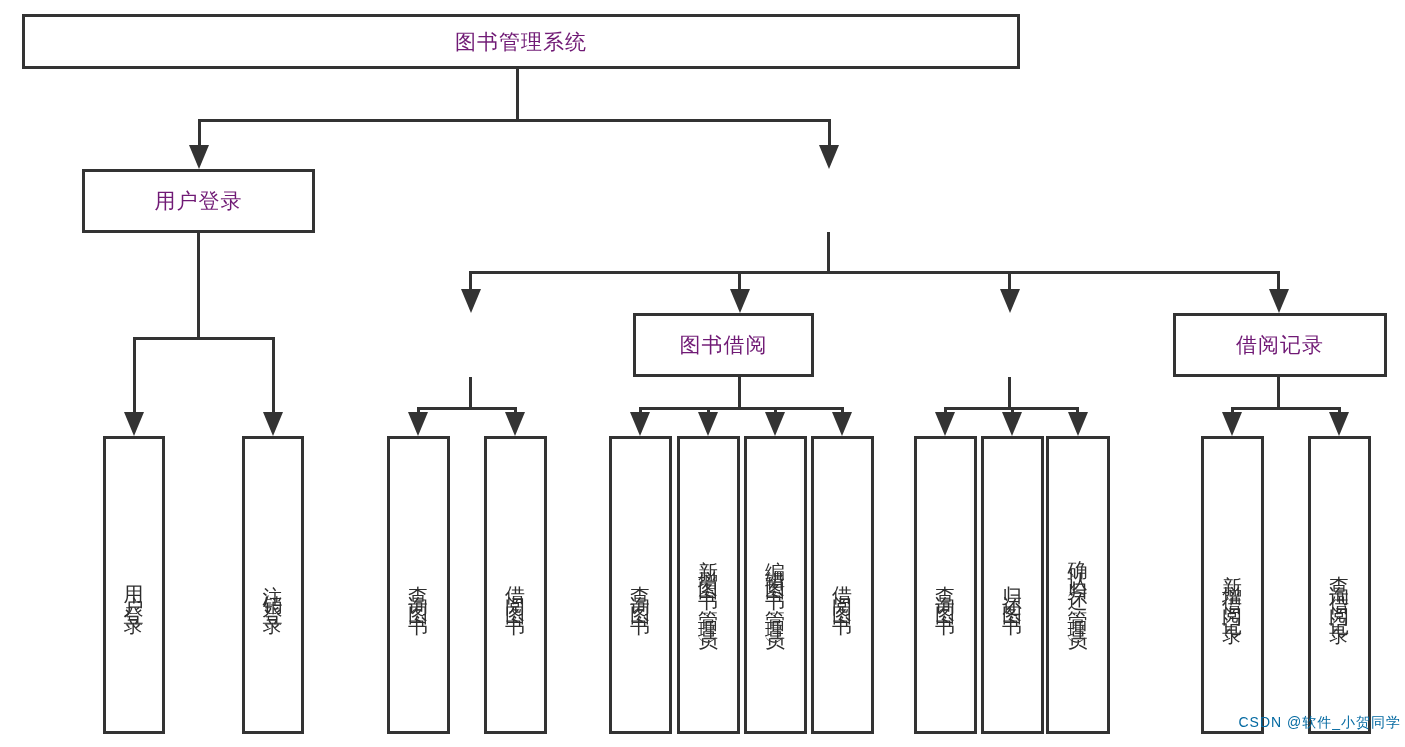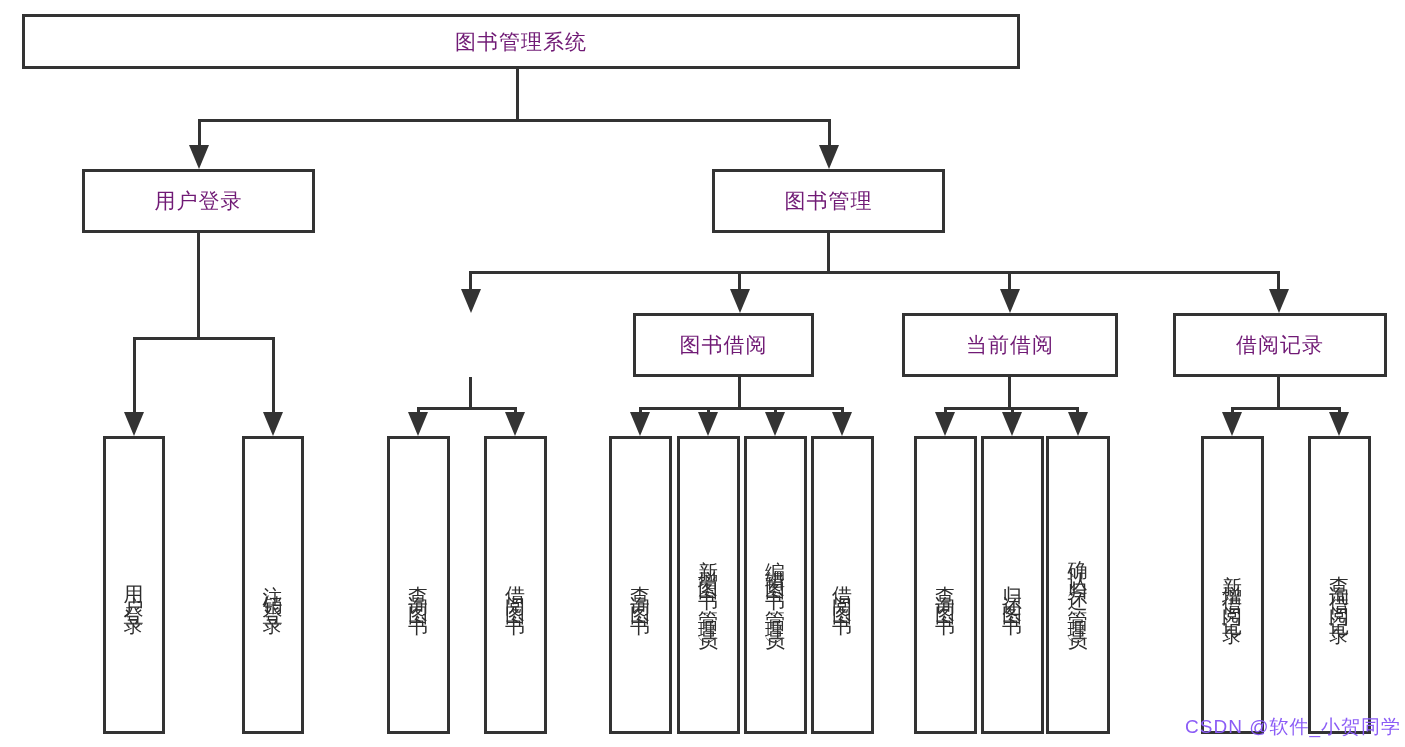--- a/index.html
+++ b/index.html
@@ -18,48 +18,42 @@
     margin-bottom:-10px;
   }
   .line{position:absolute;background:#333333;}
   .arrow{
     position:absolute;width:0;height:0;
     border-left:10px solid transparent;border-right:10px solid transparent;
     border-top:24px solid #333333;
   }
   .watermark{
     position:absolute;right:4px;top:714px;z-index:5;
-    font-size:19px;letter-spacing:1px;color:#8b5cf6;white-space:nowrap;
+    font-size:14px;letter-spacing:1px;color:#0369a1;white-space:nowrap;
   }
 </style>
 </head>
 <body>
 
 <div class="canvas">
 
   <div class="box" style="left:22px;top:14px;width:998px;height:55px;">
     <span class="hlabel">图书管理系统</span>
   </div>
 
   <div class="box" style="left:82px;top:169px;width:233px;height:64px;">
     <span class="hlabel">用户登录</span>
   </div>
 
-  <div class="box" style="left:712px;top:169px;width:233px;height:64px;">
-    <span class="hlabel">图书管理</span>
-  </div>
 
 
   <div class="box" style="left:633px;top:313px;width:181px;height:64px;">
     <span class="hlabel">图书借阅</span>
   </div>
 
-  <div class="box" style="left:902px;top:313px;width:216px;height:64px;">
-    <span class="hlabel">当前借阅</span>
-  </div>
 
   <div class="box" style="left:1173px;top:313px;width:214px;height:64px;">
     <span class="hlabel">借阅记录</span>
   </div>
 
   <div class="box leaf" style="left:103px;top:436px;width:62px;height:298px;">
     <span>用户登录</span>
   </div>
   <div class="box leaf" style="left:242px;top:436px;width:62px;height:298px;">
     <span>注销登录</span>

